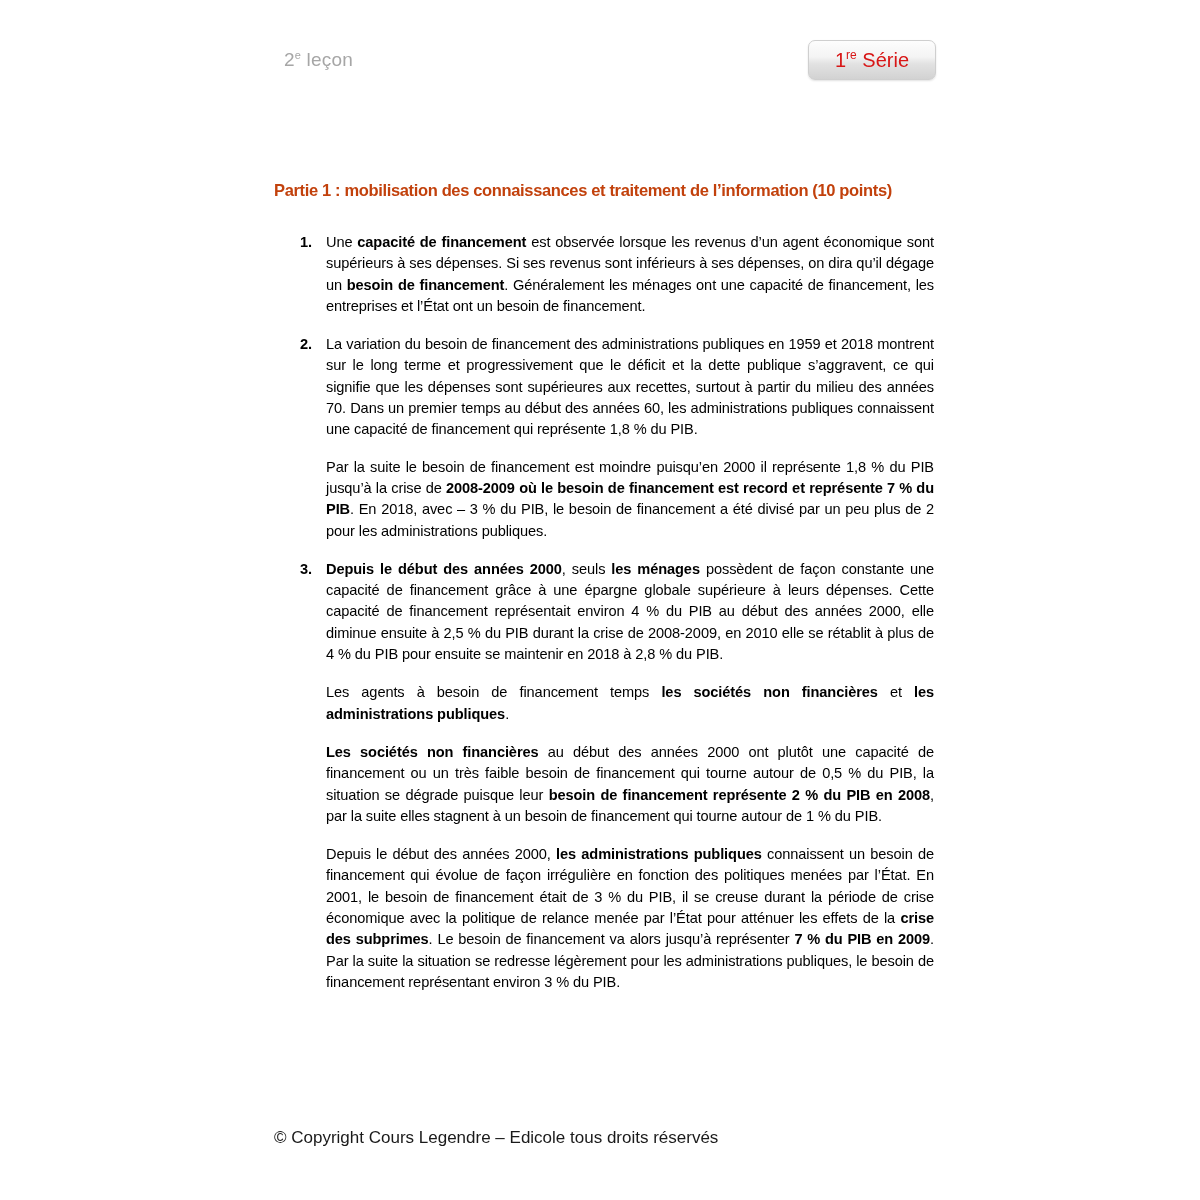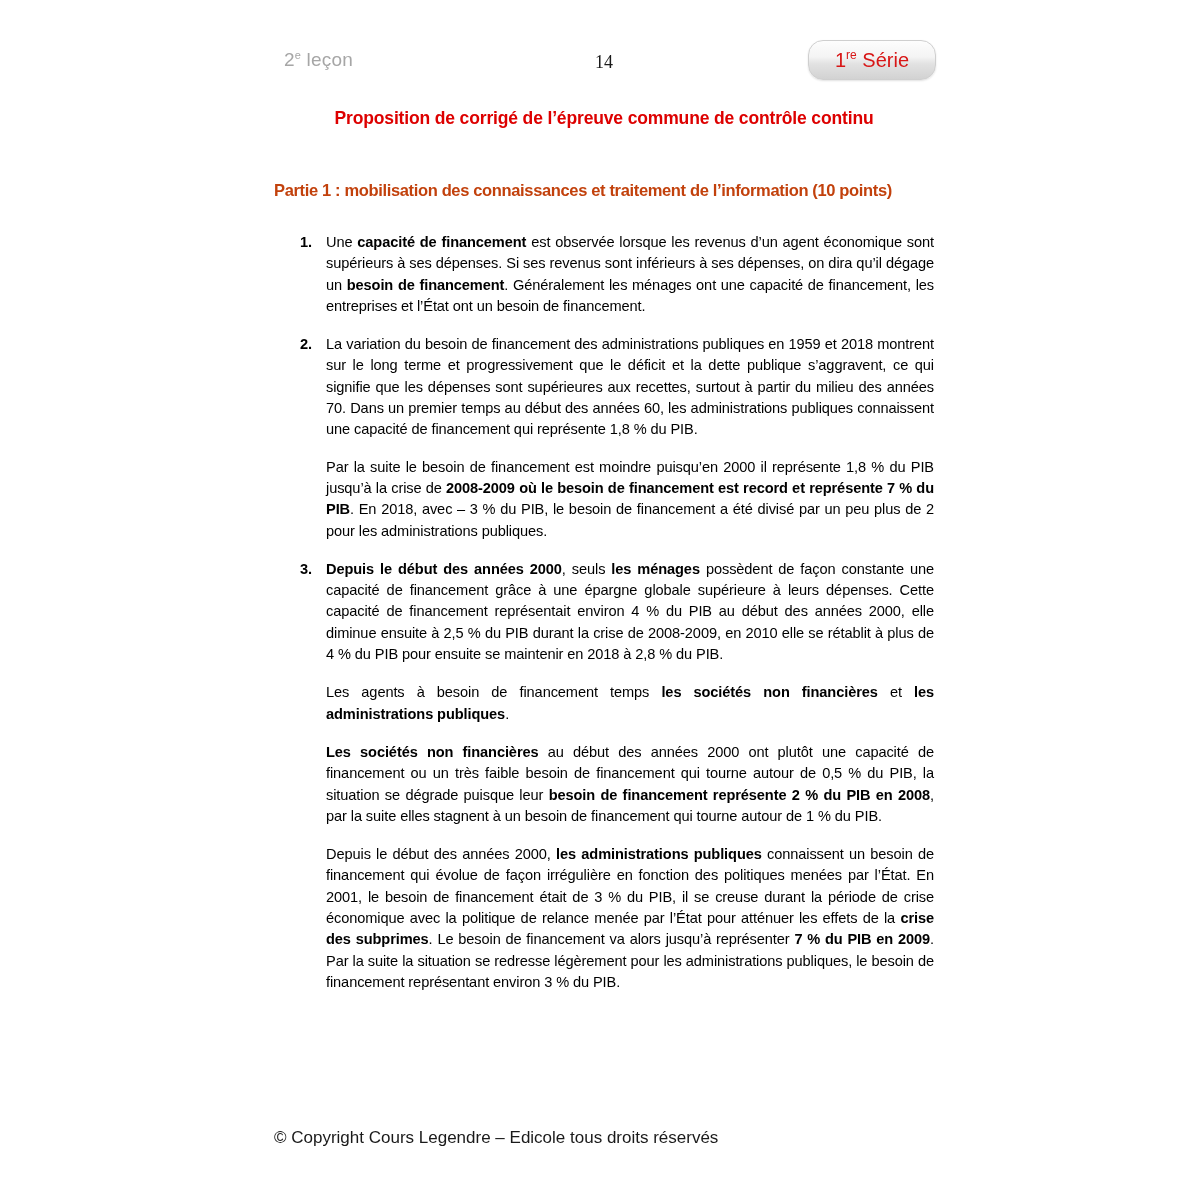--- a/index.html
+++ b/index.html
@@ -53,21 +53,21 @@
     font-family: "Liberation Serif", serif;
     font-size: 18px;
     color: #1a1a1a;
   }
   .series-badge {
     position: absolute;
     right: 0;
     top: 0;
     width: 128px;
     height: 40px;
-    border-radius: 15px;
+    border-radius: 7px;
     background: linear-gradient(to bottom,
                 #fdfdfd 0%,
                 #f4f4f4 42%,
                 #e2e2e2 60%,
                 #d2d2d2 100%);
     border: 1px solid #cfcfcf;
     box-shadow: 0 1px 2px rgba(0,0,0,0.12);
     display: flex;
     align-items: center;
     justify-content: center;
@@ -159,28 +159,26 @@
 </head>
 <body>
 
 <div class="page">
 
   <div class="page-header">
     <div class="lesson-label">
       <span>2</span><sup>e</sup><span> leçon</span>
     </div>
 
-    <div class="page-number">14</div>
 
     <div class="series-badge">
       <span class="badge-text"><span>1</span><sup>re</sup><span> Série</span></span>
     </div>
   </div>
 
-  <div class="doc-title">Proposition de corrigé de l’épreuve commune de contrôle continu</div>
   <div class="part-title">Partie 1 : mobilisation des connaissances et traitement de l’information (10 points)</div>
 
   <div class="content">
 
     <div class="num-item">
       <span class="marker">1.</span>
       <div class="para"><span>Une </span><b>capacité de financement</b><span> est observée lorsque les revenus d’un agent économique sont supérieurs à ses dépenses. Si ses revenus sont inférieurs à ses dépenses, on dira qu’il dégage un </span><b>besoin de financement</b><span>. Généralement les ménages ont une capacité de financement, les entreprises et l’État ont un besoin de financement.</span></div>
     </div>
 
     <div class="num-item tight">

